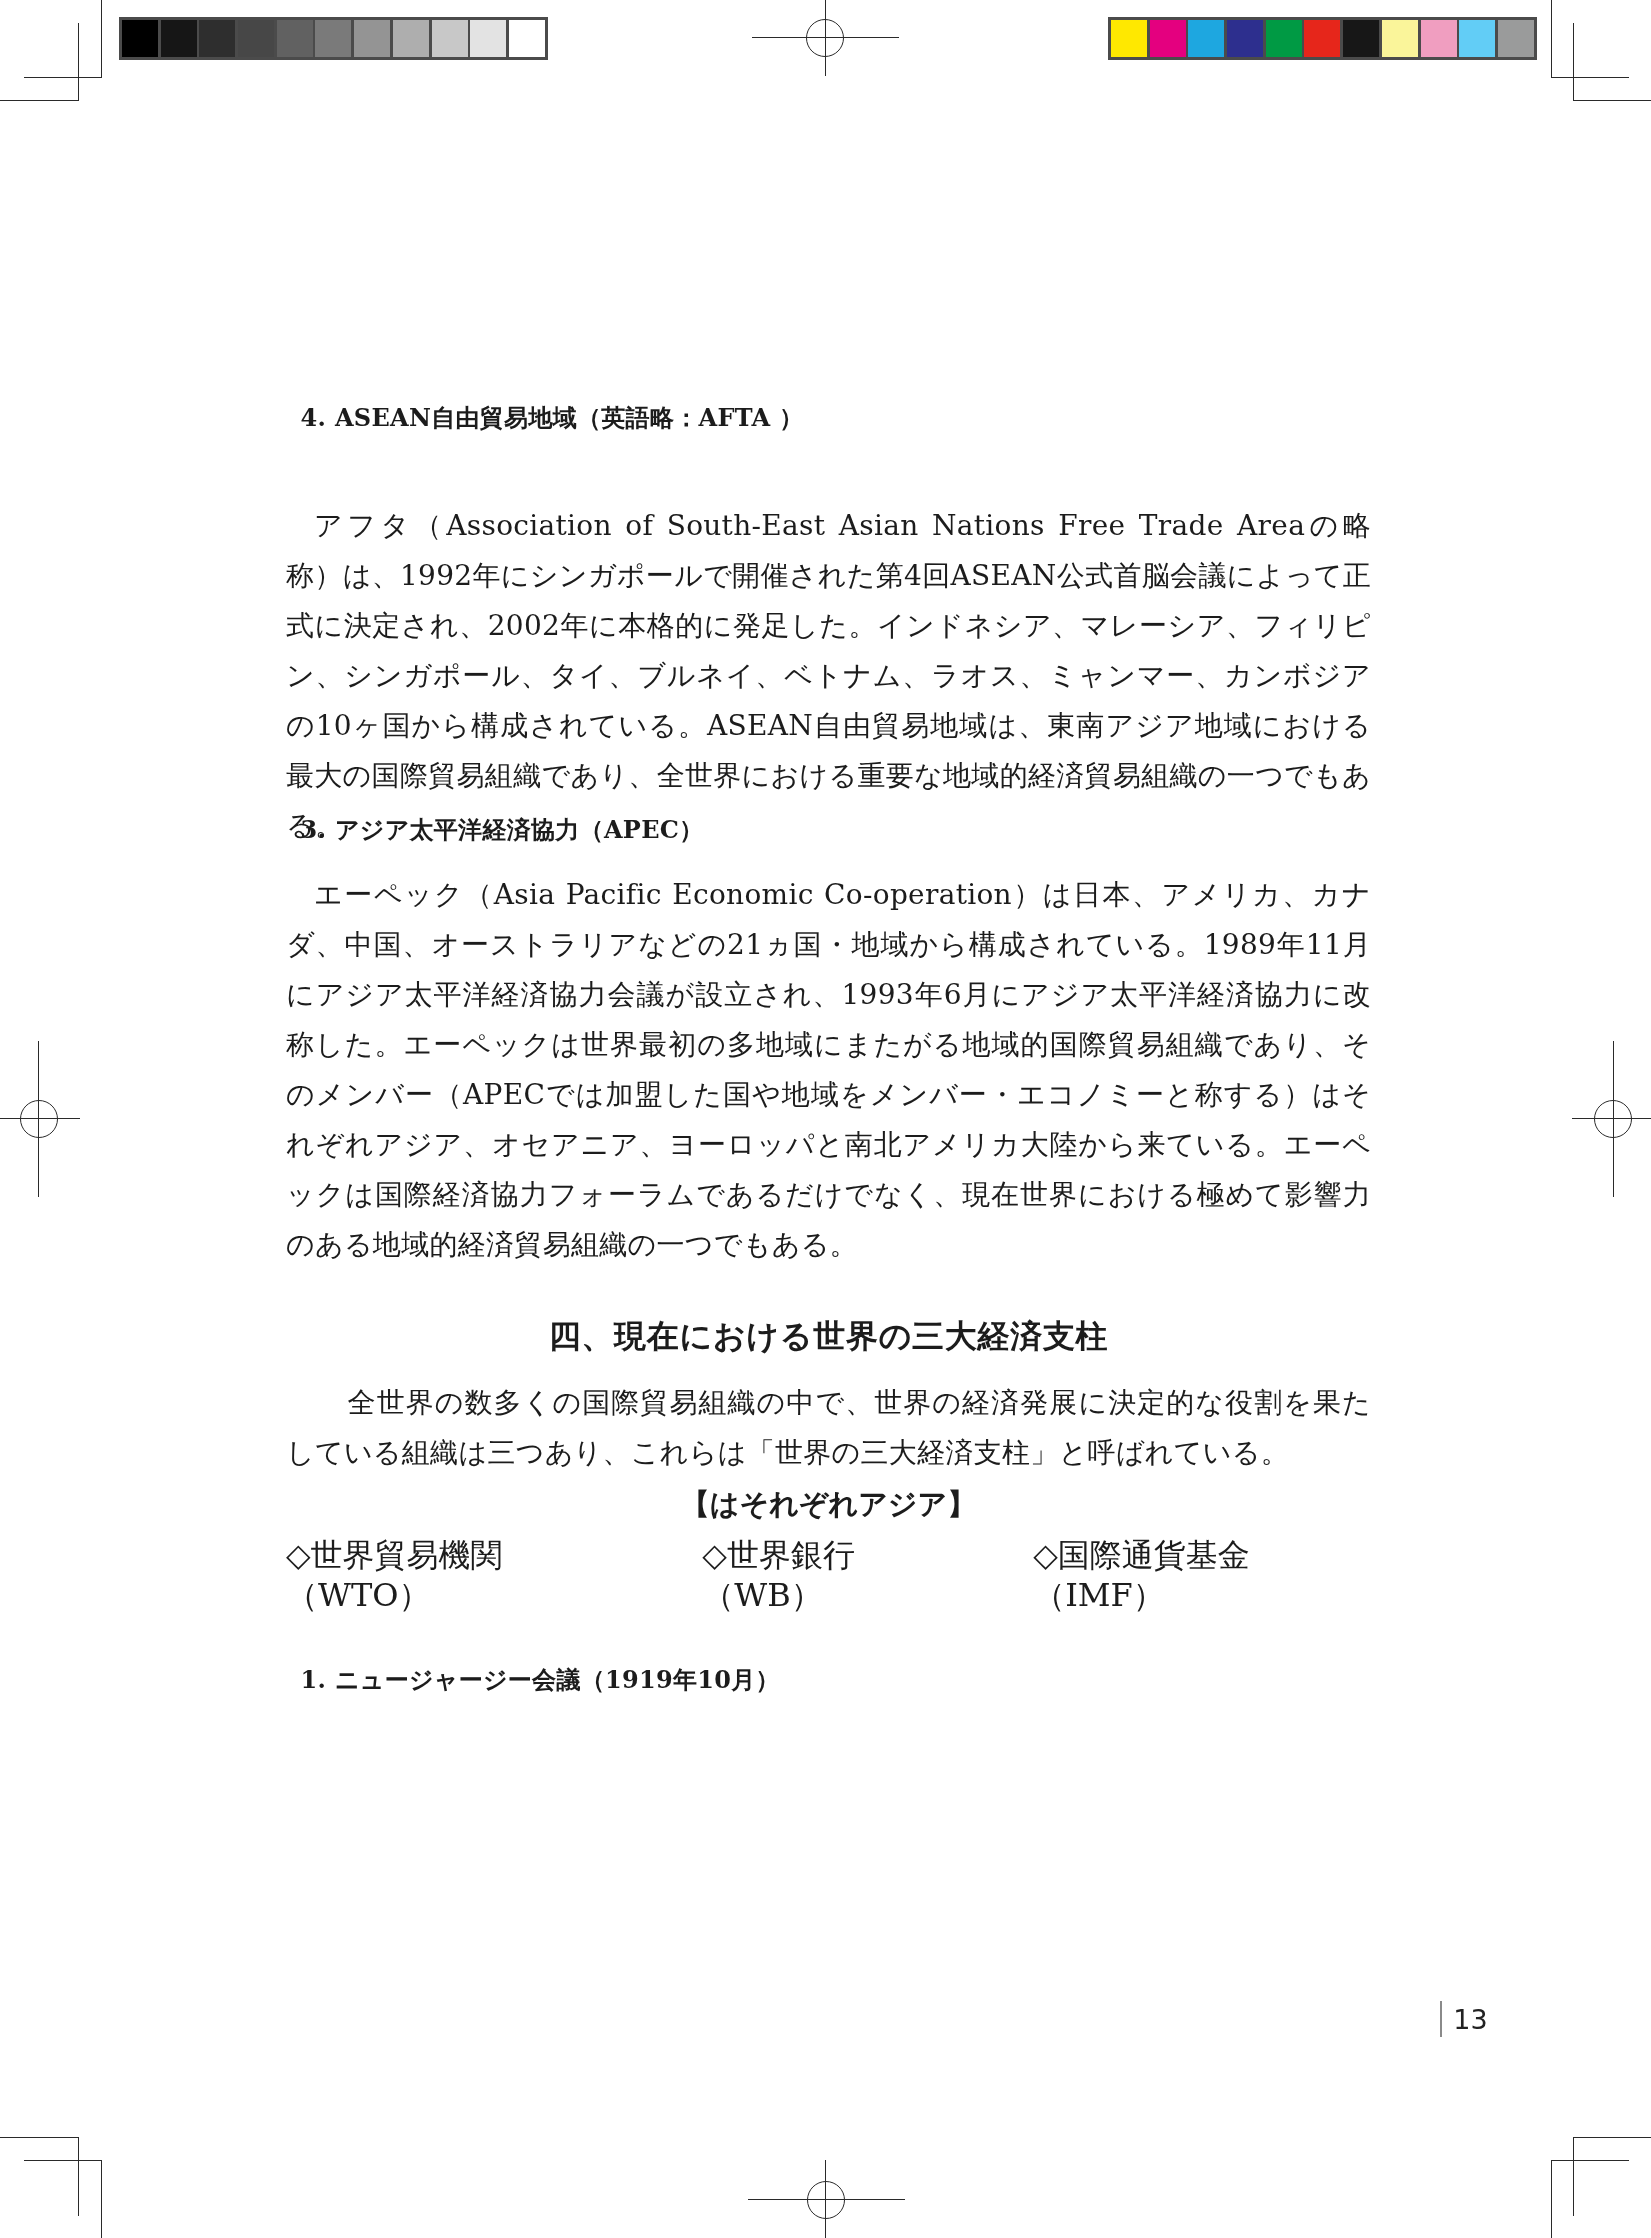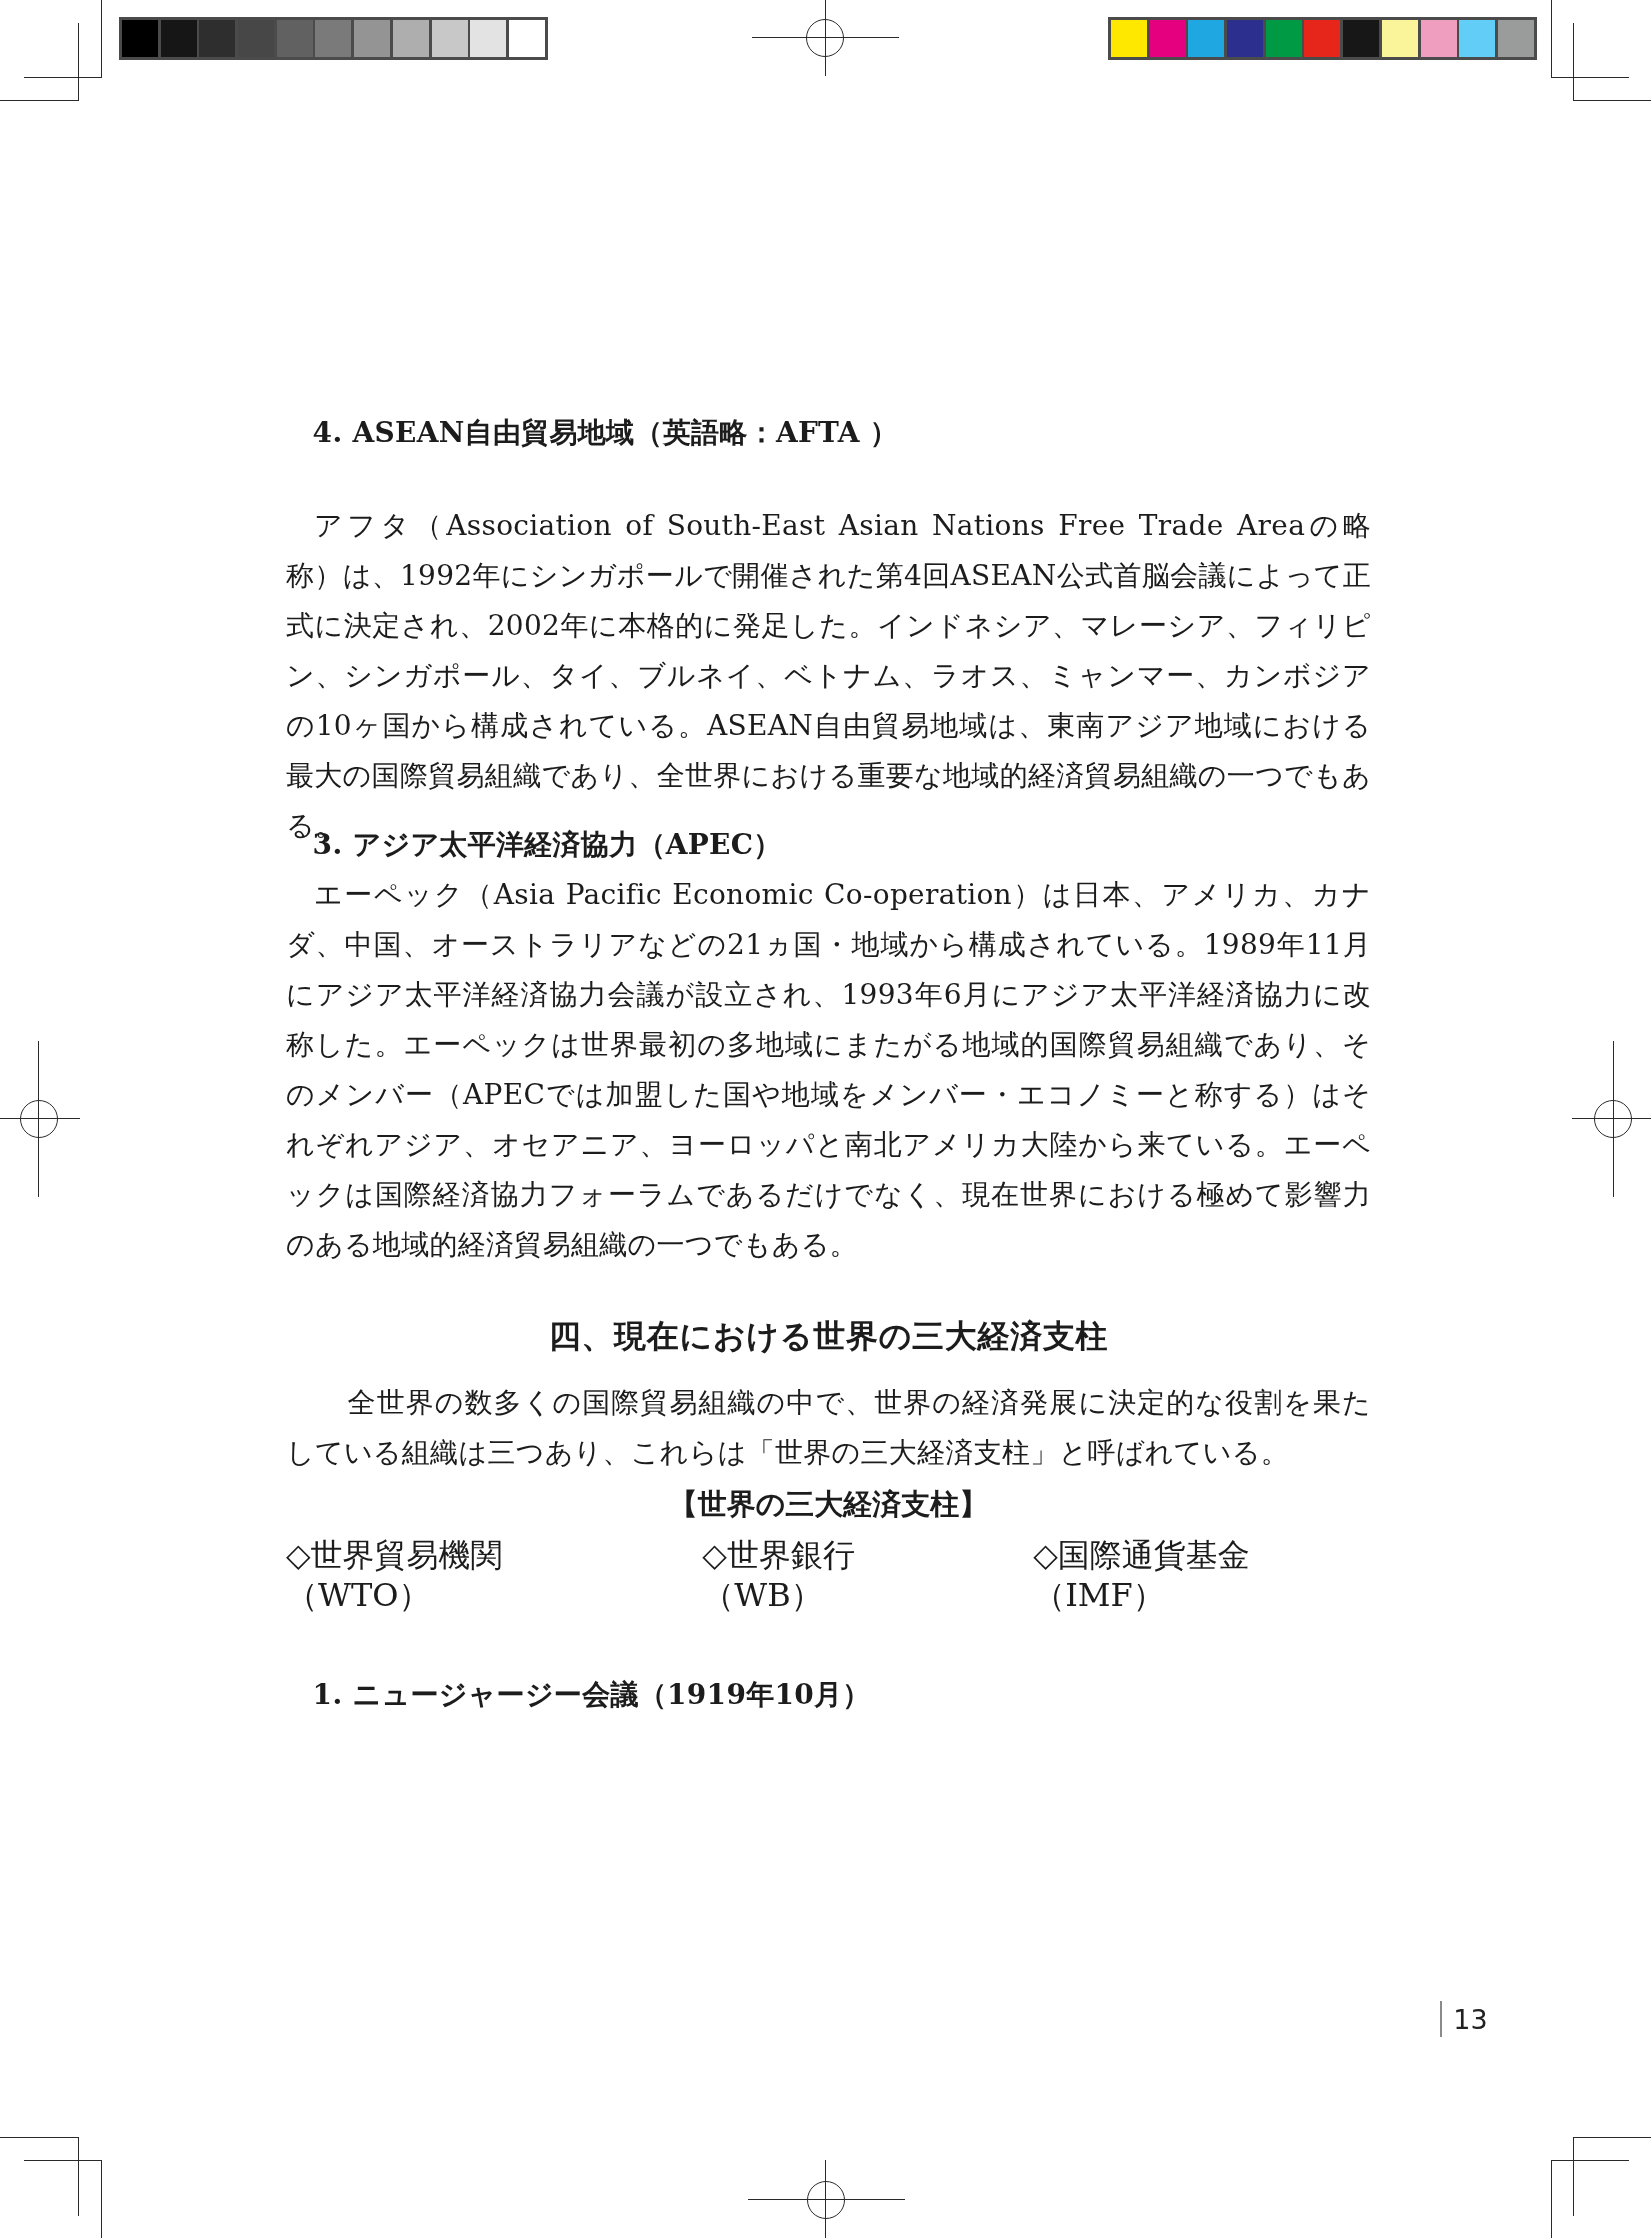--- a/index.html
+++ b/index.html
@@ -19,21 +19,21 @@
   .mline{position:absolute;background:#2a2a2a;}
   .mcircle{position:absolute;width:36px;height:36px;border:1.3px solid #2a2a2a;border-radius:50%;background:transparent;}
   
   .tblock{position:absolute;left:286px;width:1085px;}
   .body-p{
     font-size:28px;line-height:50px;text-align:justify;text-justify:inter-ideograph;
     margin:0;letter-spacing:0.3px;
   }
   .indent1{text-indent:1em;}
   .indent2{text-indent:2.2em;}
-  .h-num{font-size:28px;font-weight:bold;margin:12px;padding-left:14.6px;letter-spacing:0.3px;}
+  .h-num{font-size:24px;font-weight:bold;margin:0;padding-left:14.6px;letter-spacing:0.3px;}
   .h-center{font-size:32px;font-weight:bold;margin:0;text-align:center;letter-spacing:0.7px;}
   .box-title{font-size:29px;font-weight:bold;margin:0;text-align:center;}
   .pillars{display:flex;justify-content:center;gap:66px;font-size:32px;line-height:40px;}
   .pagenum{
     position:absolute;left:1440px;top:2001px;display:flex;align-items:center;
     font-family:"DejaVu Sans","Liberation Sans",sans-serif;font-size:27px;color:#222;
   }
   .pagenum .bar{width:2px;height:36px;background:#8a8a8a;margin-right:11.3px;}
 </style>
 </head>
@@ -129,21 +129,21 @@
   <div class="tblock" style="top:870px;">
     <p class="body-p indent1">エーペック（Asia Pacific Economic Co-operation）は日本、アメリカ、カナダ、中国、オーストラリアなどの21ヵ国・地域から構成されている。1989年11月にアジア太平洋経済協力会議が設立され、1993年6月にアジア太平洋経済協力に改称した。エーペックは世界最初の多地域にまたがる地域的国際貿易組織であり、そのメンバー（APECでは加盟した国や地域をメンバー・エコノミーと称する）はそれぞれアジア、オセアニア、ヨーロッパと南北アメリカ大陸から来ている。エーペックは国際経済協力フォーラムであるだけでなく、現在世界における極めて影響力のある地域的経済貿易組織の一つでもある。</p>
   </div>
 
   <h2 class="tblock h-center" style="top:1315px;">四、現在における世界の三大経済支柱</h2>
 
   <div class="tblock" style="top:1378px;">
     <p class="body-p indent2">全世界の数多くの国際貿易組織の中で、世界の経済発展に決定的な役割を果たしている組織は三つあり、これらは「世界の三大経済支柱」と呼ばれている。</p>
   </div>
 
-  <h3 class="tblock box-title" style="top:1485px;">【世界の三大経済支柱】</h3>
+  <h3 class="tblock box-title" style="top:1485px;">【はそれぞれアジア】</h3>
 
   <div class="tblock pillars" style="top:1535px;">
     <span>◇世界貿易機関（WTO）</span>
     <span>◇世界銀行（WB）</span>
     <span>◇国際通貨基金（IMF）</span>
   </div>
 
 
   <h3 class="tblock h-num" style="top:1664px;">1. ニュージャージー会議（1919年10月）</h3>
 

